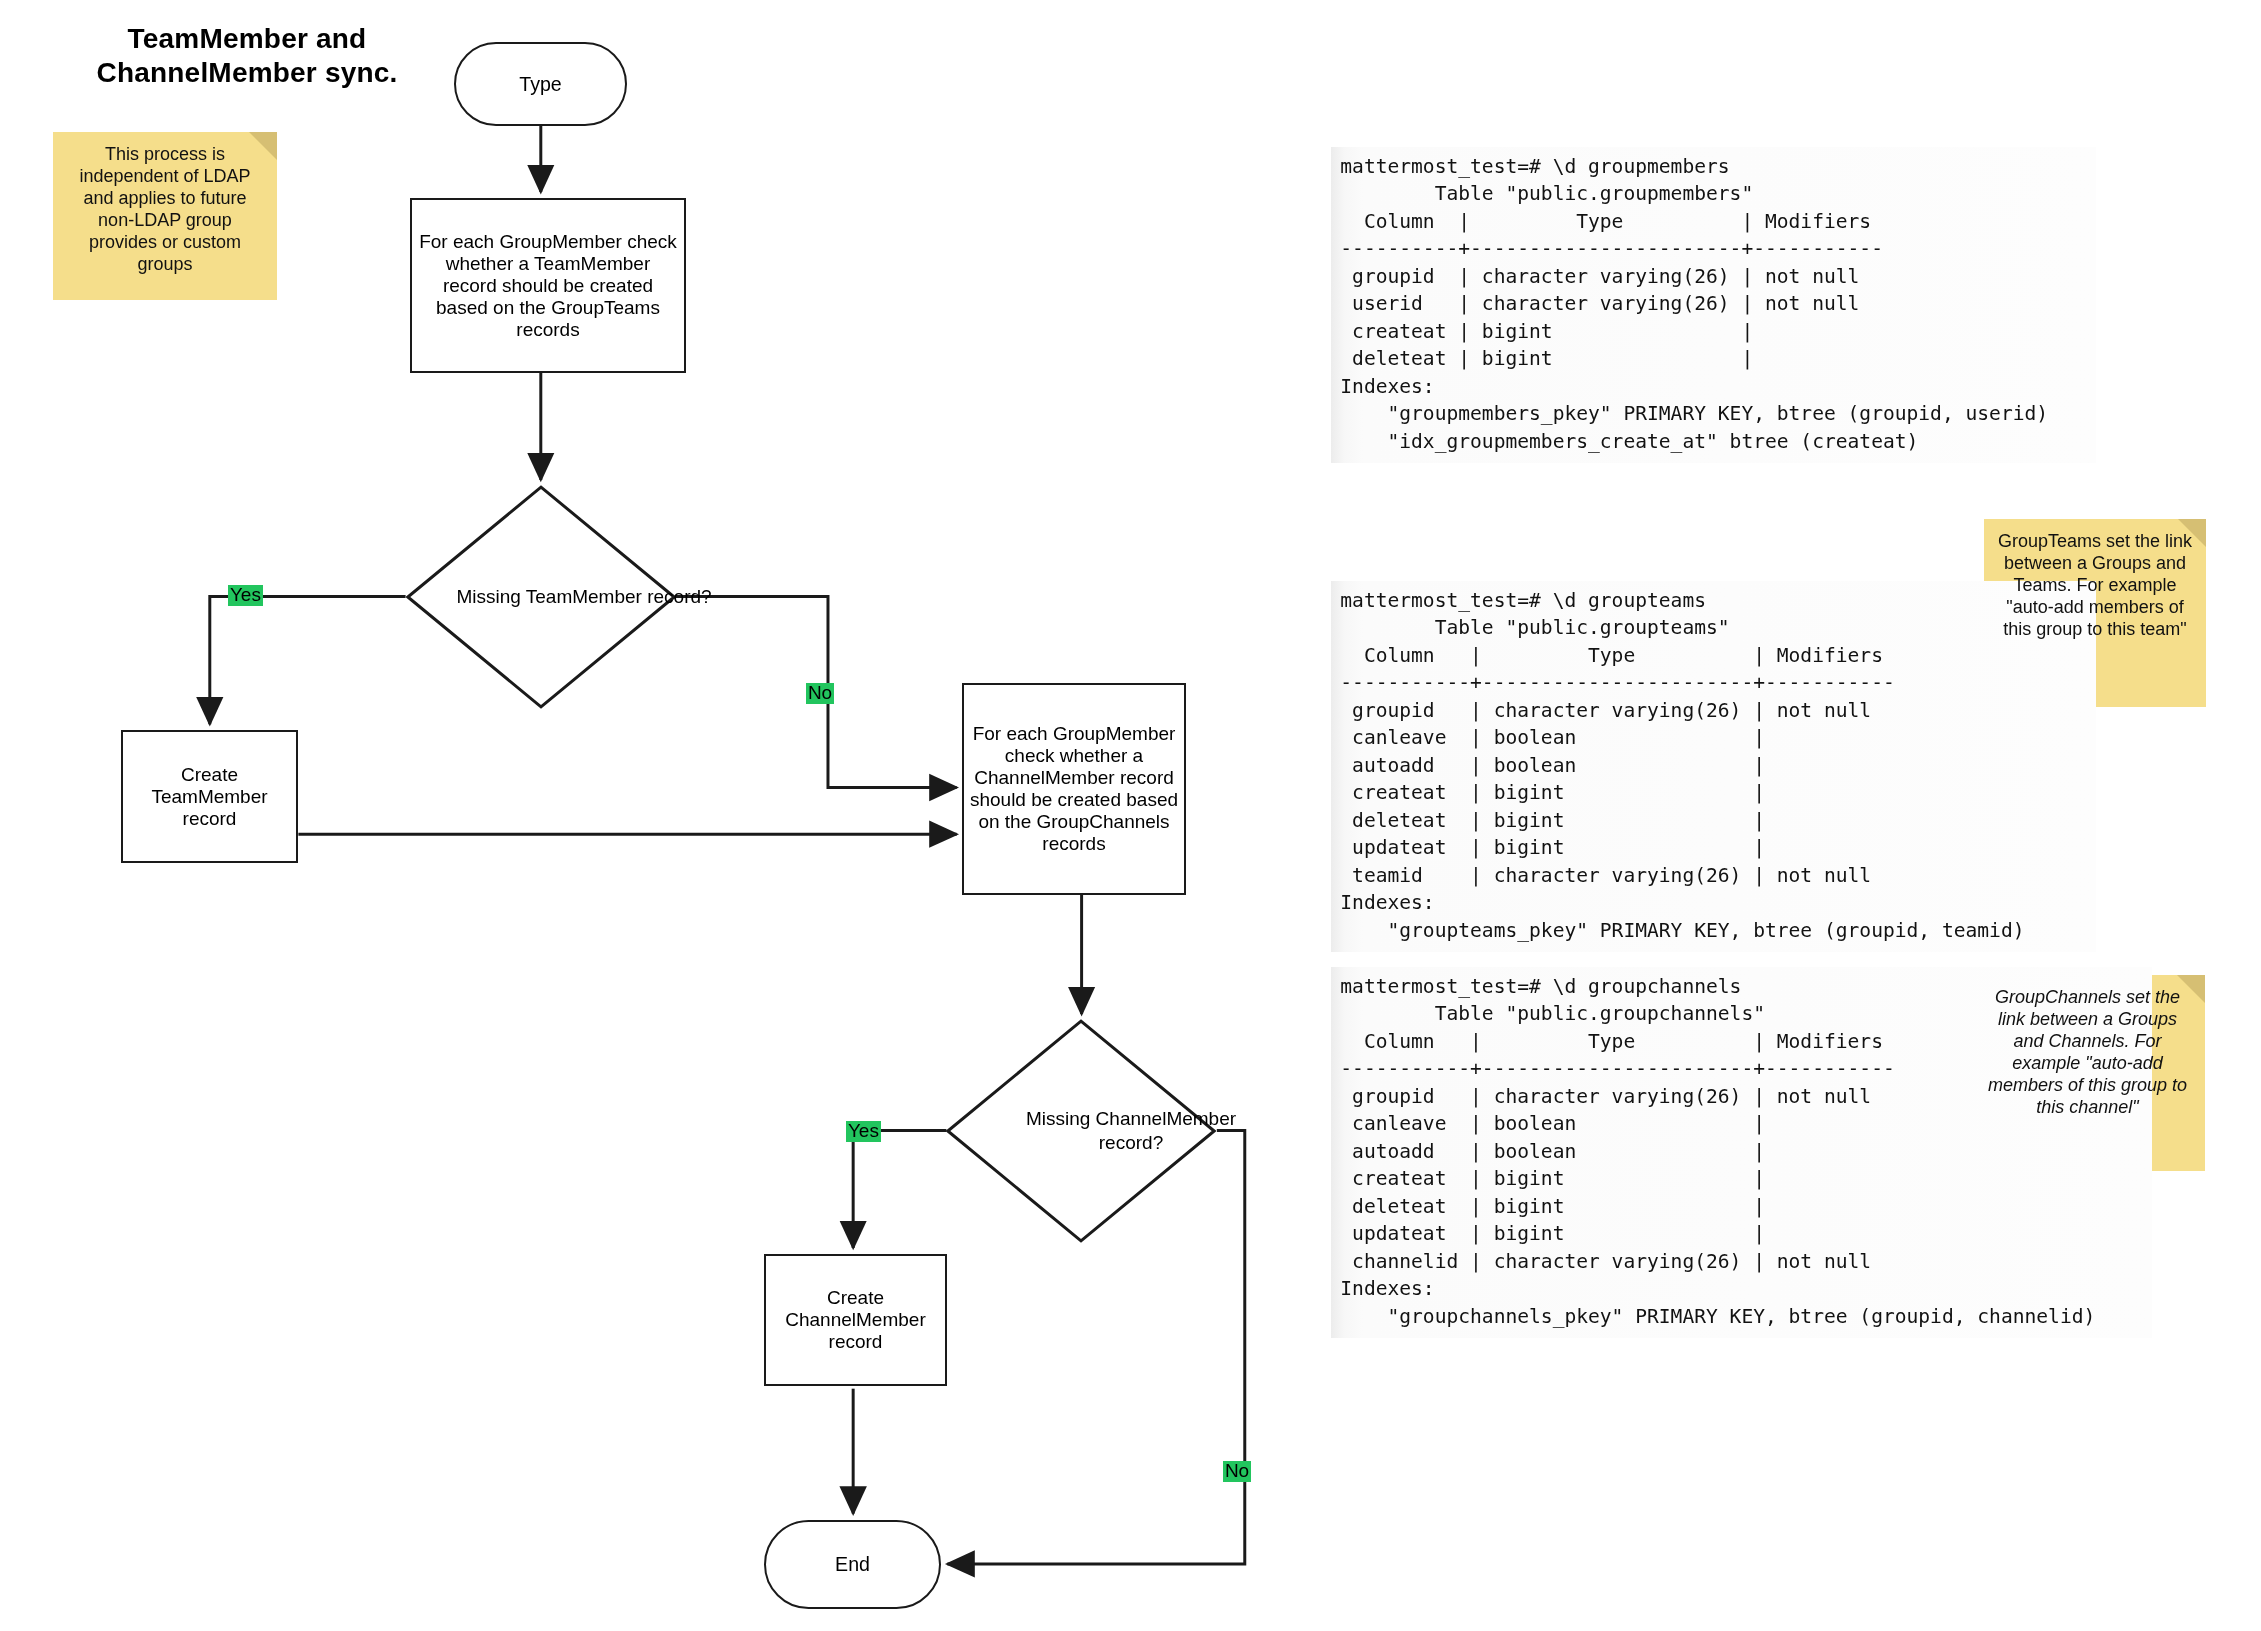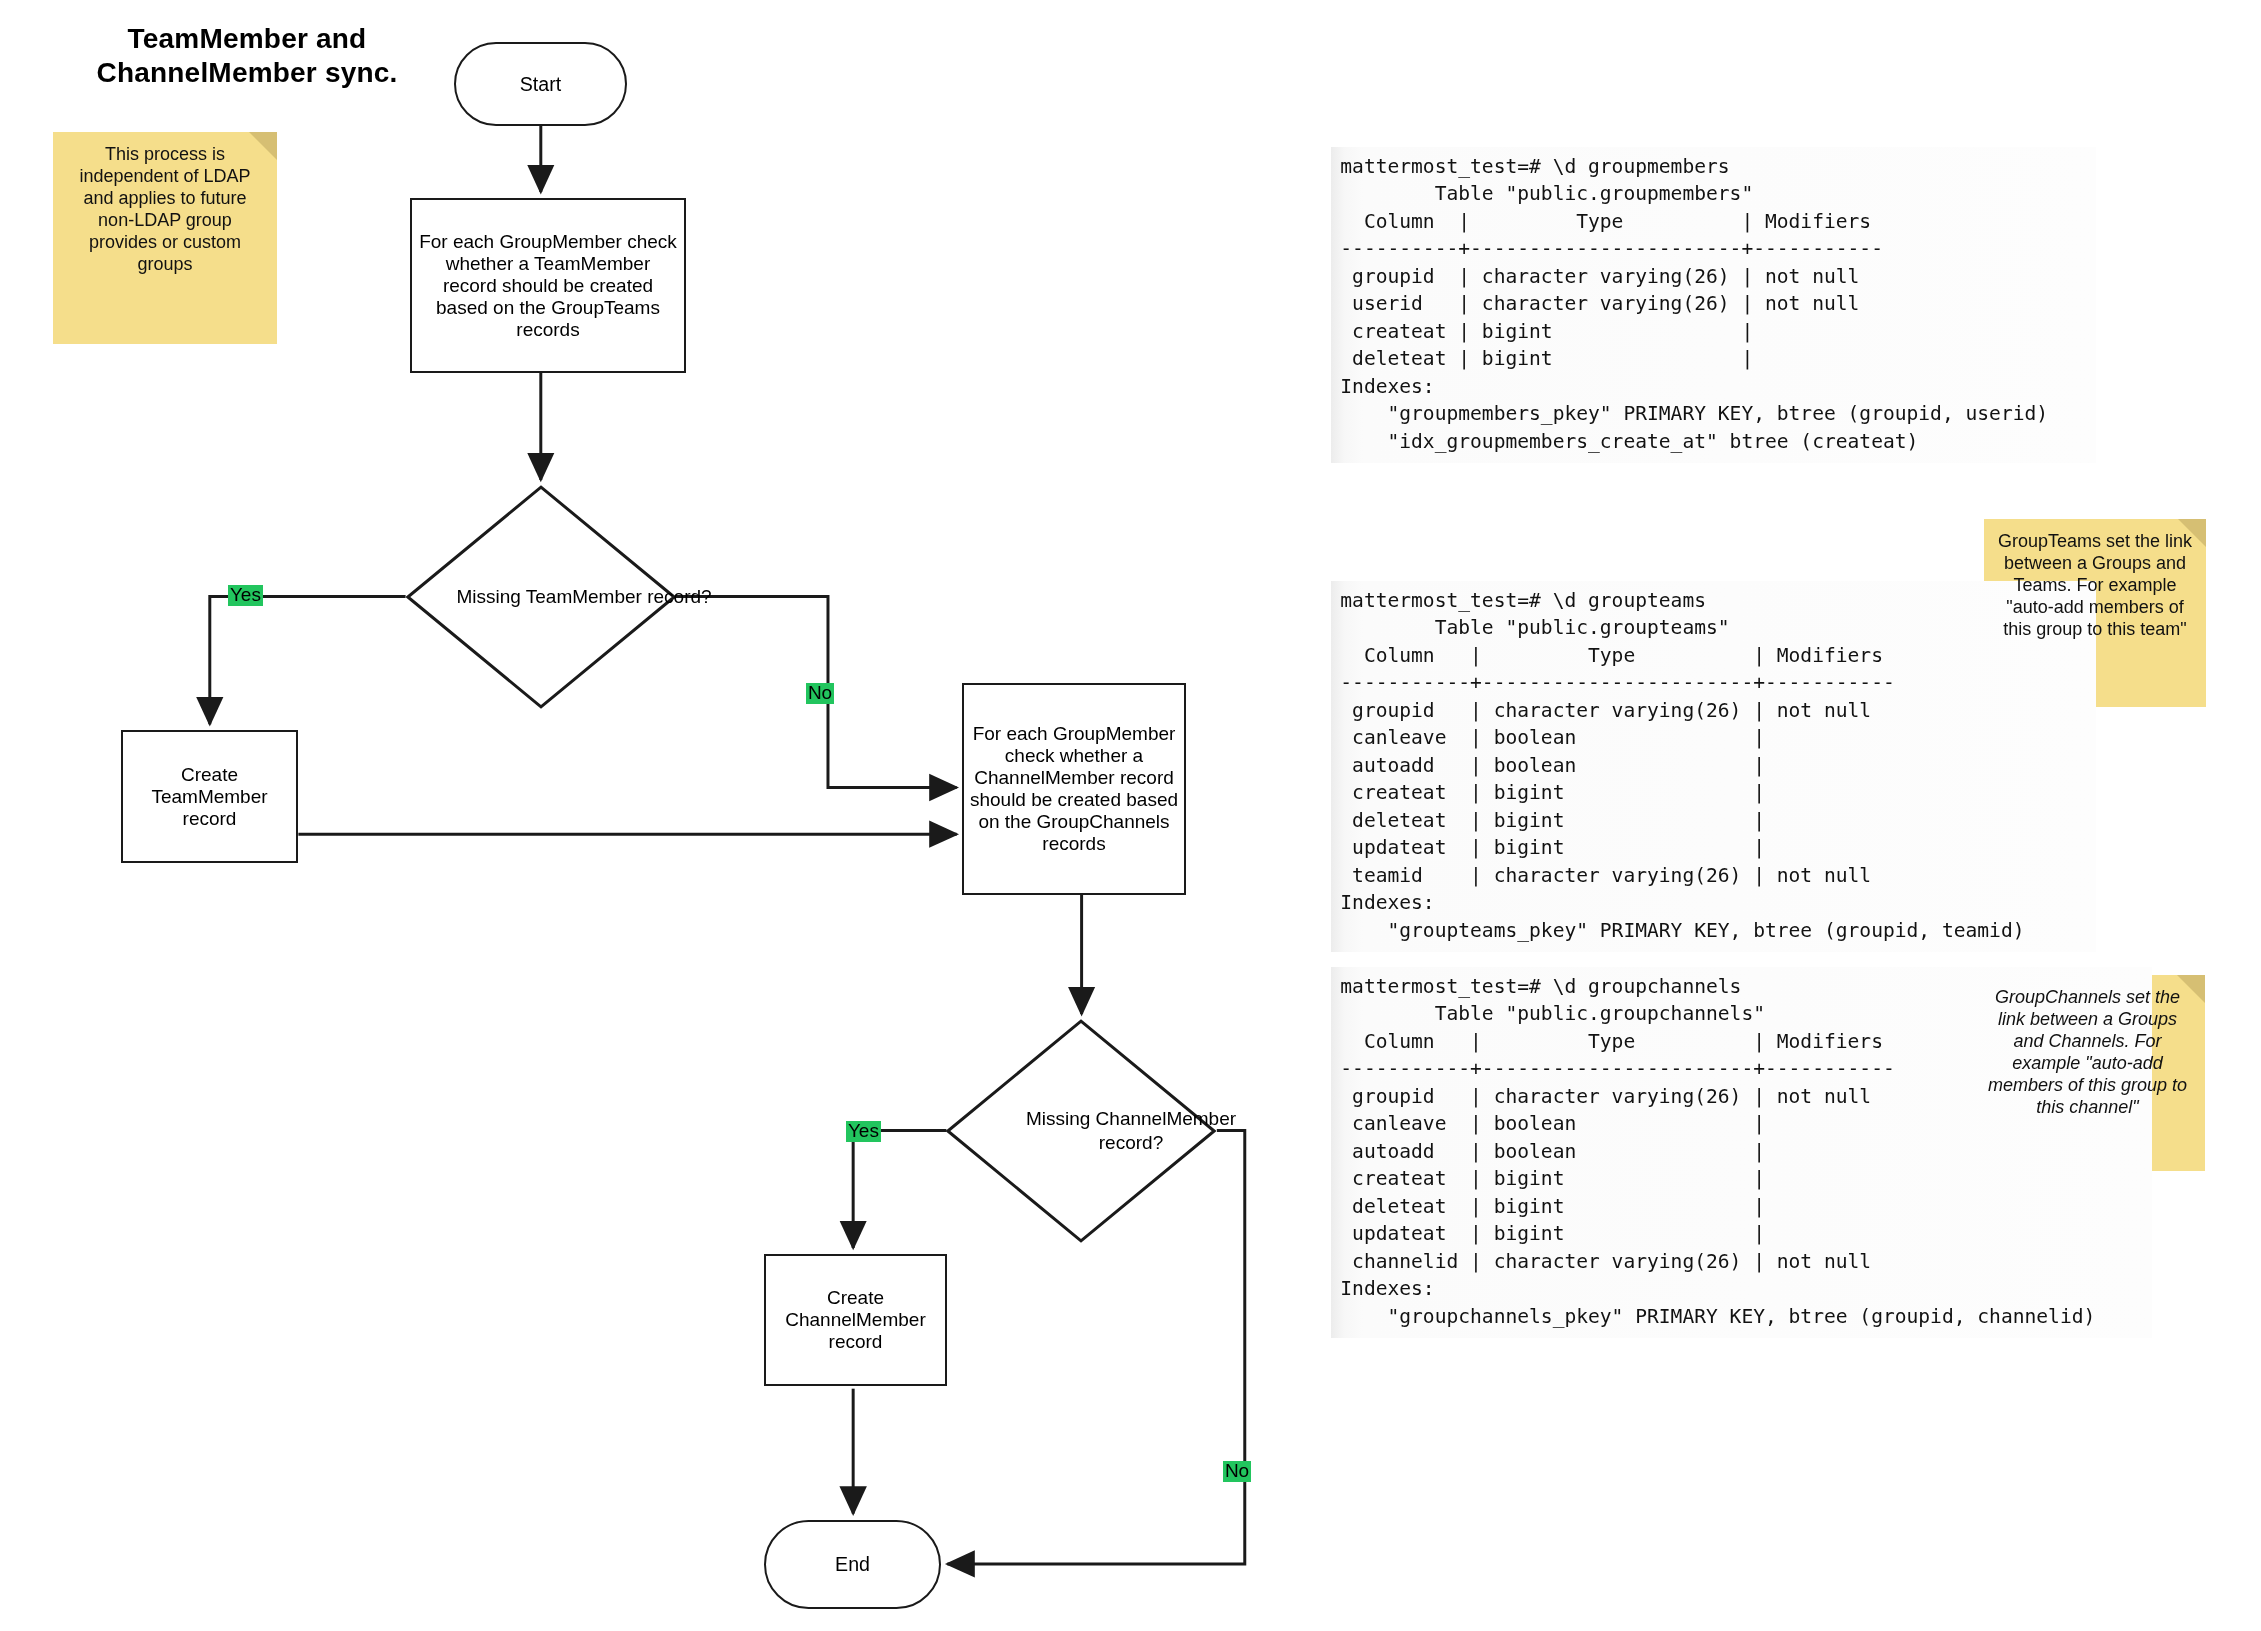--- a/index.html
+++ b/index.html
@@ -75,21 +75,21 @@
 
       <path d="M1015,1213 L915,1213 L915,1339"></path>
 
       <path d="M915,1490 L915,1624"></path>
 
       <path d="M1305,1213 L1335,1213 L1335,1678 L1016,1678"></path>
     </g>
   </svg>
 
   <div class="node term" style="left:454px;top:42px;width:173px;height:84px;">
-    <span>Start</span>
+    <span>Type</span>
   </div>
 
   <div class="node proc" style="left:410px;top:198px;width:276px;height:175px;">
     <span>For each GroupMember check whether a TeamMember record should be created based on the GroupTeams records</span>
   </div>
 
   <div class="diamond" style="left:406px;top:485px;width:270px;height:224px;">
     <svg width="270" height="224" viewBox="0 0 290 240" style="position:absolute;left:0;top:0;">
       <polygon points="145,2 288,120 145,238 2,120" fill="#ffffff" stroke="#1a1a1a" stroke-width="3.2"></polygon>
     </svg>
@@ -118,21 +118,21 @@
   <div class="edgelbl" style="left:1223px;top:1461px;">No</div>
 
   <div class="node proc" style="left:764px;top:1254px;width:183px;height:132px;">
     <span>Create ChannelMember record</span>
   </div>
 
   <div class="node term" style="left:764px;top:1520px;width:177px;height:89px;">
     <span>End</span>
   </div>
 
-  <div class="sticky" style="left:53px;top:132px;width:224px;height:212px;">
+  <div class="sticky" style="left:53px;top:132px;width:224px;height:168px;">
     <div class="fold"></div>
     <div class="inner">This process is independent of LDAP and applies to future non-LDAP group provides or custom groups</div>
   </div>
 
   <div class="sticky" style="left:1984px;top:519px;width:222px;height:188px;">
     <div class="fold"></div>
     <div class="inner">GroupTeams set the link between a Groups and Teams. For example "auto-add members of this group to this team"</div>
   </div>
 
   <div class="sticky" style="left:1970px;top:975px;width:235px;height:196px;font-style:italic;">

